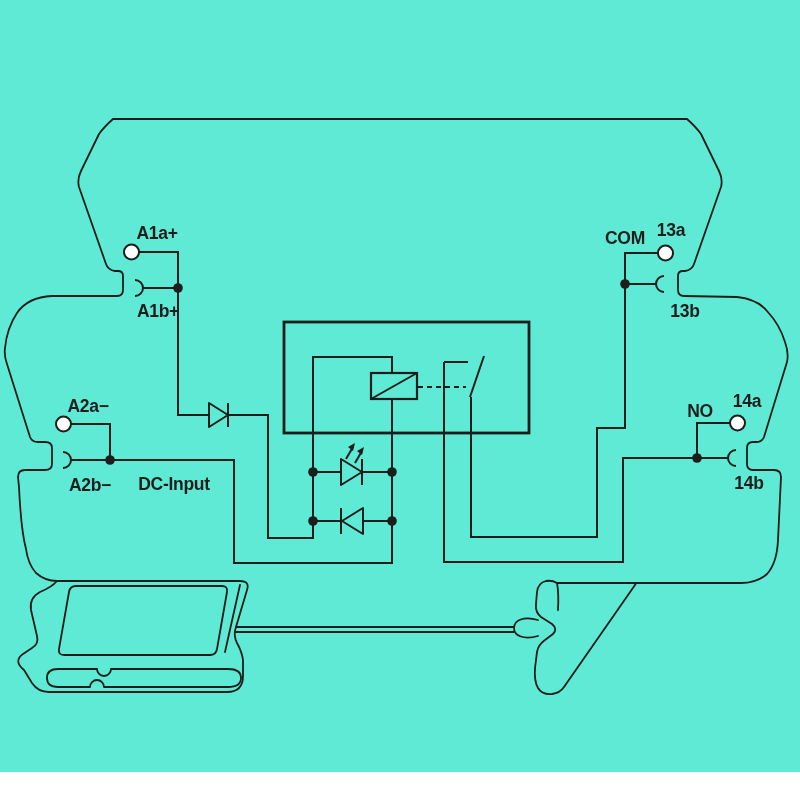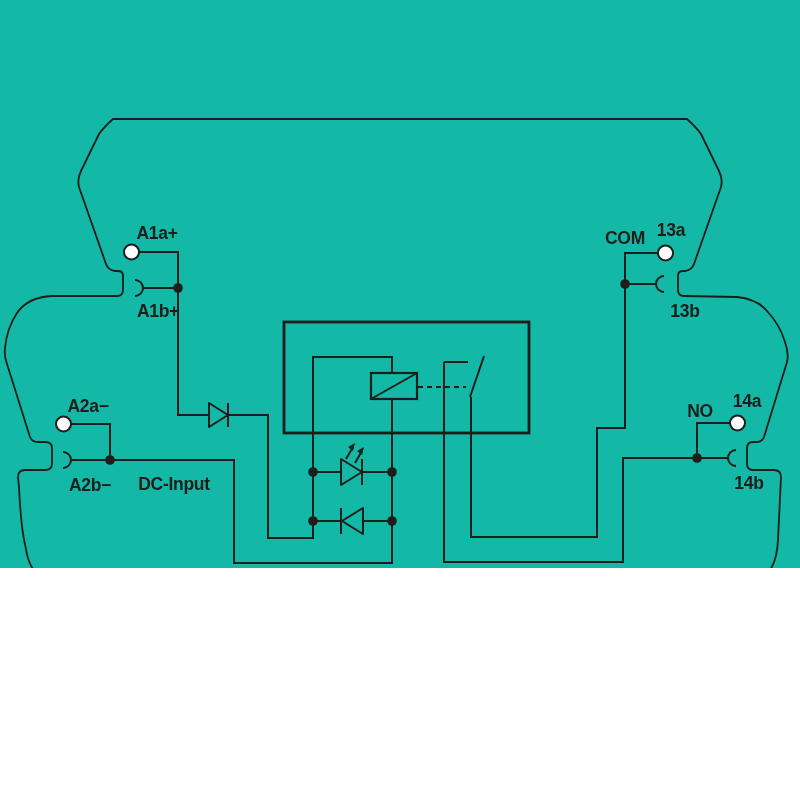--- a/index.html
+++ b/index.html
@@ -1,16 +1,16 @@
 <!DOCTYPE html>
 <html><head>
 <meta charset="utf-8">
 <style>
   html,body{margin:0;padding:0;background:#ffffff;}
-  .stage{position:relative;width:800px;height:568px;background:#14b8a6;overflow:hidden;
+  .stage{position:relative;width:800px;height:772px;background:#5eead4;overflow:hidden;
          font-family:"Liberation Sans",sans-serif;}
   svg{display:block;}
   .outline{fill:none;stroke:#1d1d1b;stroke-width:1.8;stroke-linejoin:round;stroke-linecap:round;}
   .wire{fill:none;stroke:#1d1d1b;stroke-width:2;stroke-linejoin:miter;stroke-linecap:butt;}
   .sym{fill:none;stroke:#1d1d1b;stroke-width:2;stroke-linejoin:round;}
   .box{fill:none;stroke:#1d1d1b;stroke-width:2.8;}
   .coil{fill:none;stroke:#1d1d1b;stroke-width:2.2;}
   .dot{fill:#1d1d1b;stroke:none;}
   .screw{fill:#ffffff;stroke:#1d1d1b;stroke-width:2;}
   .dash{fill:none;stroke:#1d1d1b;stroke-width:1.8;stroke-dasharray:5 4;}

